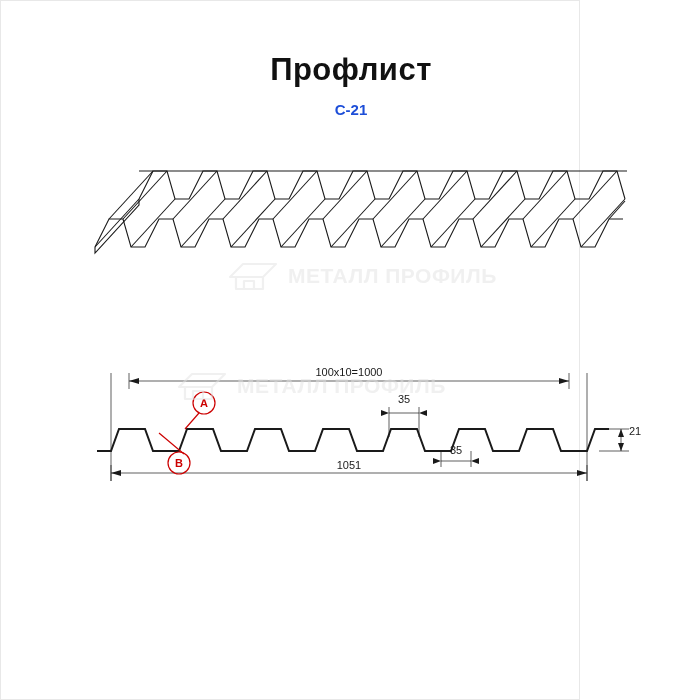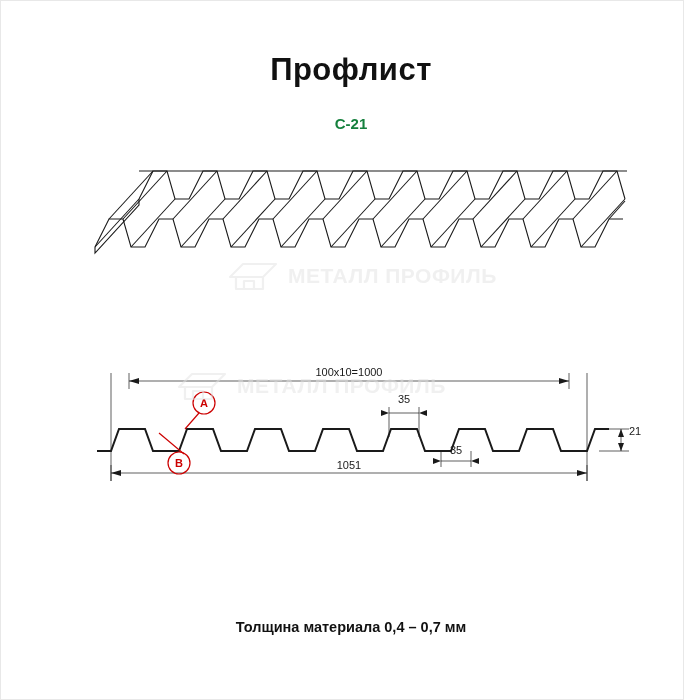--- a/index.html
+++ b/index.html
@@ -10,21 +10,21 @@
     width: 700px;
     height: 700px;
     background: #ffffff;
     font-family: "Liberation Sans", sans-serif;
     color: #1a1a1a;
     overflow: hidden;
     position: relative;
   }
   .page {
     position: relative;
-    width: 684px;
+    width: 580px;
     height: 700px;
     border: 1px solid #e8e8e8;
     box-sizing: border-box;
   }
 
   
   .title-block {
     position: absolute;
     top: 52px;
     left: 0;
@@ -32,24 +32,24 @@
     text-align: center;
   }
   .product-title {
     font-size: 31px;
     font-weight: bold;
     letter-spacing: 0.5px;
     color: #111111;
     line-height: 1.1;
   }
   .product-subtitle {
-    margin-top: 28px;
+    margin-top: 14px;
     font-size: 15px;
     font-weight: bold;
-    color: #15803d;
+    color: #1d4ed8;
   }
 
   
   .watermark {
     position: absolute;
     display: flex;
     align-items: center;
     gap: 9px;
     opacity: 0.5;
     pointer-events: none;
@@ -271,15 +271,14 @@
         <g fill="none" stroke="#e2e2e2" stroke-width="2.2" stroke-linejoin="round">
           <path d="M3 18 L16 5 L49 5 L36 18 Z"></path>
           <path d="M9 18 L9 30 L36 30 L36 18"></path>
           <path d="M17 30 L17 22 L27 22 L27 30"></path>
         </g>
       </svg>
     </span>
     <span class="wm-text">МЕТАЛЛ ПРОФИЛЬ</span>
   </div>
 
-  <div class="footer-note">Толщина материала 0,4 – 0,7 мм</div>
 
 </div>
 
 </body></html>

